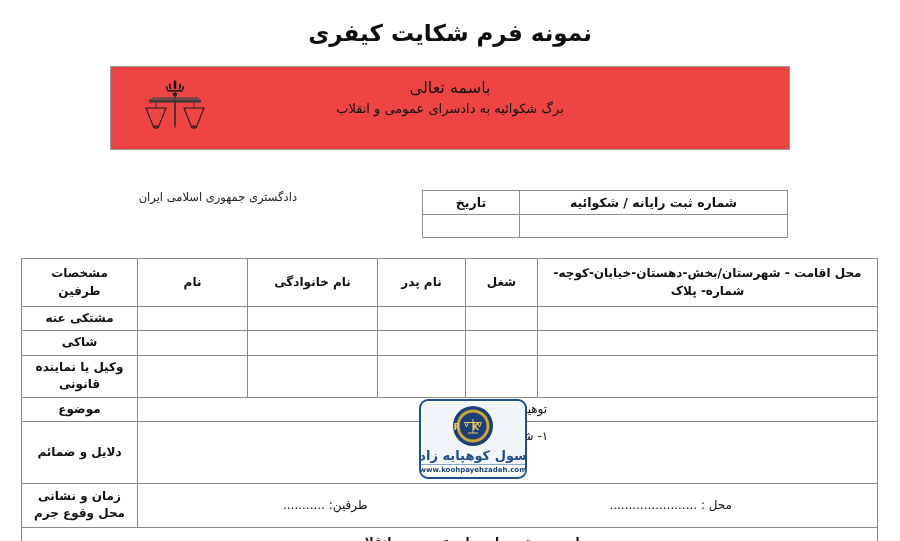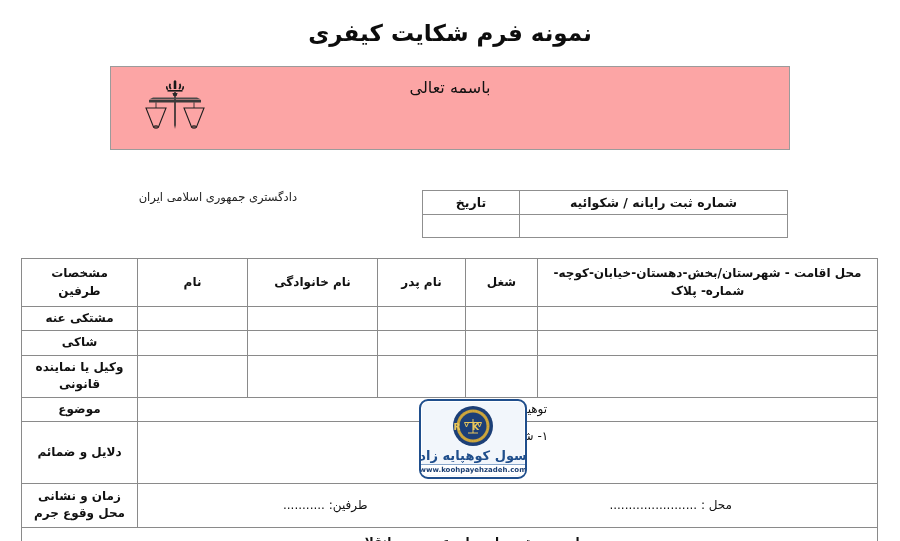--- a/index.html
+++ b/index.html
@@ -27,21 +27,21 @@
     letter-spacing: 0px;
     color: #0d0d0d;
   }
 
   
   .header-box {
     position: absolute;
     top: 66px; right: 110px;
     width: 680px; height: 84px;
     border: 1px solid #9b9b9b;
-    background: #fca5a5;
+    background: #ef4444;
     margin-left: 45px;
   }
   .header-box-inner {
     position: relative;
     width: 100%; height: 100%;
   }
   .basmala-wrap {
     position: absolute;
     top: 11px; right: 0; left: 0;
     text-align: center;
@@ -208,20 +208,21 @@
 </head>
 <body>
 
 <div class="page-title">نمونه فرم شکایت کیفری</div>
 
 <div class="header-box">
   <div class="header-box-inner">
 
     <div class="basmala-wrap">
       <div class="basmala">باسمه تعالی</div>
+      <div class="basmala-sub">برگ شکوائیه به دادسرای عمومی و انقلاب</div>
     </div>
 
     <svg class="emblem" viewBox="0 0 72 64">
 
       <g fill="#1a1a1a">
         <path d="M36 3 L37.3 4.2 L37.3 12 L34.7 12 L34.7 4.2 Z"></path>
         <path d="M30.5 6.5 C29.4 8.2 29.6 11 31.3 12.6 L32.6 11.4 C31.5 10.2 31.4 8.3 32 7.0 Z"></path>
         <path d="M41.5 6.5 C42.6 8.2 42.4 11 40.7 12.6 L39.4 11.4 C40.5 10.2 40.6 8.3 40 7.0 Z"></path>
         <path d="M27.2 9.0 C26.6 10.8 27.2 12.4 28.4 13.2 L29.4 12.0 C28.7 11.3 28.4 10.3 28.6 9.4 Z"></path>
         <path d="M44.8 9.0 C45.4 10.8 44.8 12.4 43.6 13.2 L42.6 12.0 C43.3 11.3 43.6 10.3 43.4 9.4 Z"></path>

